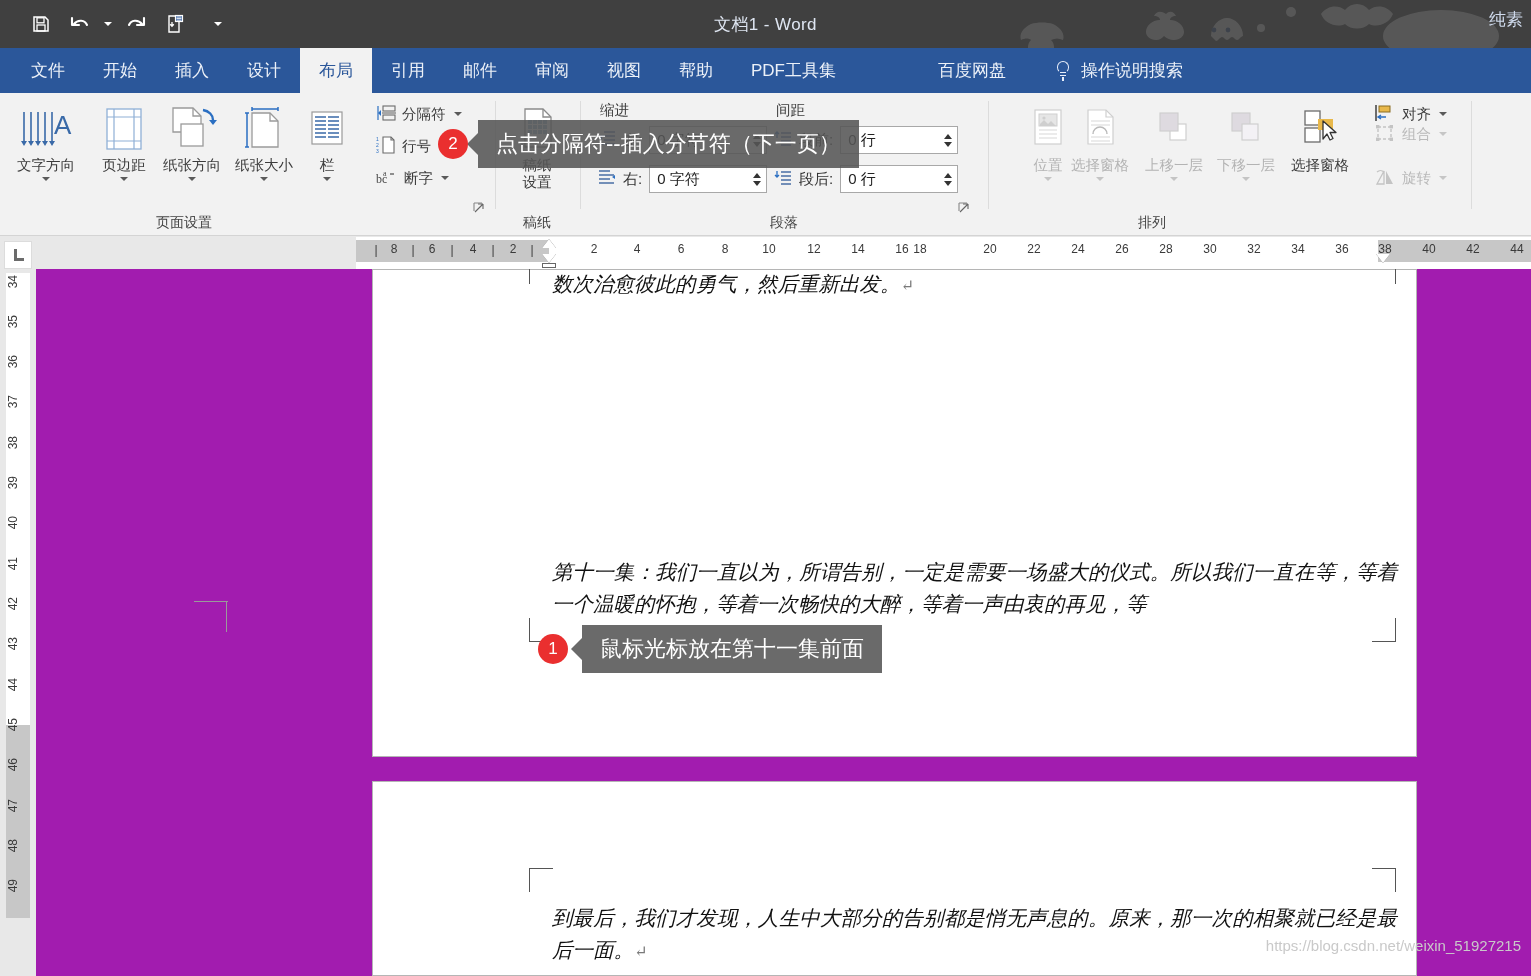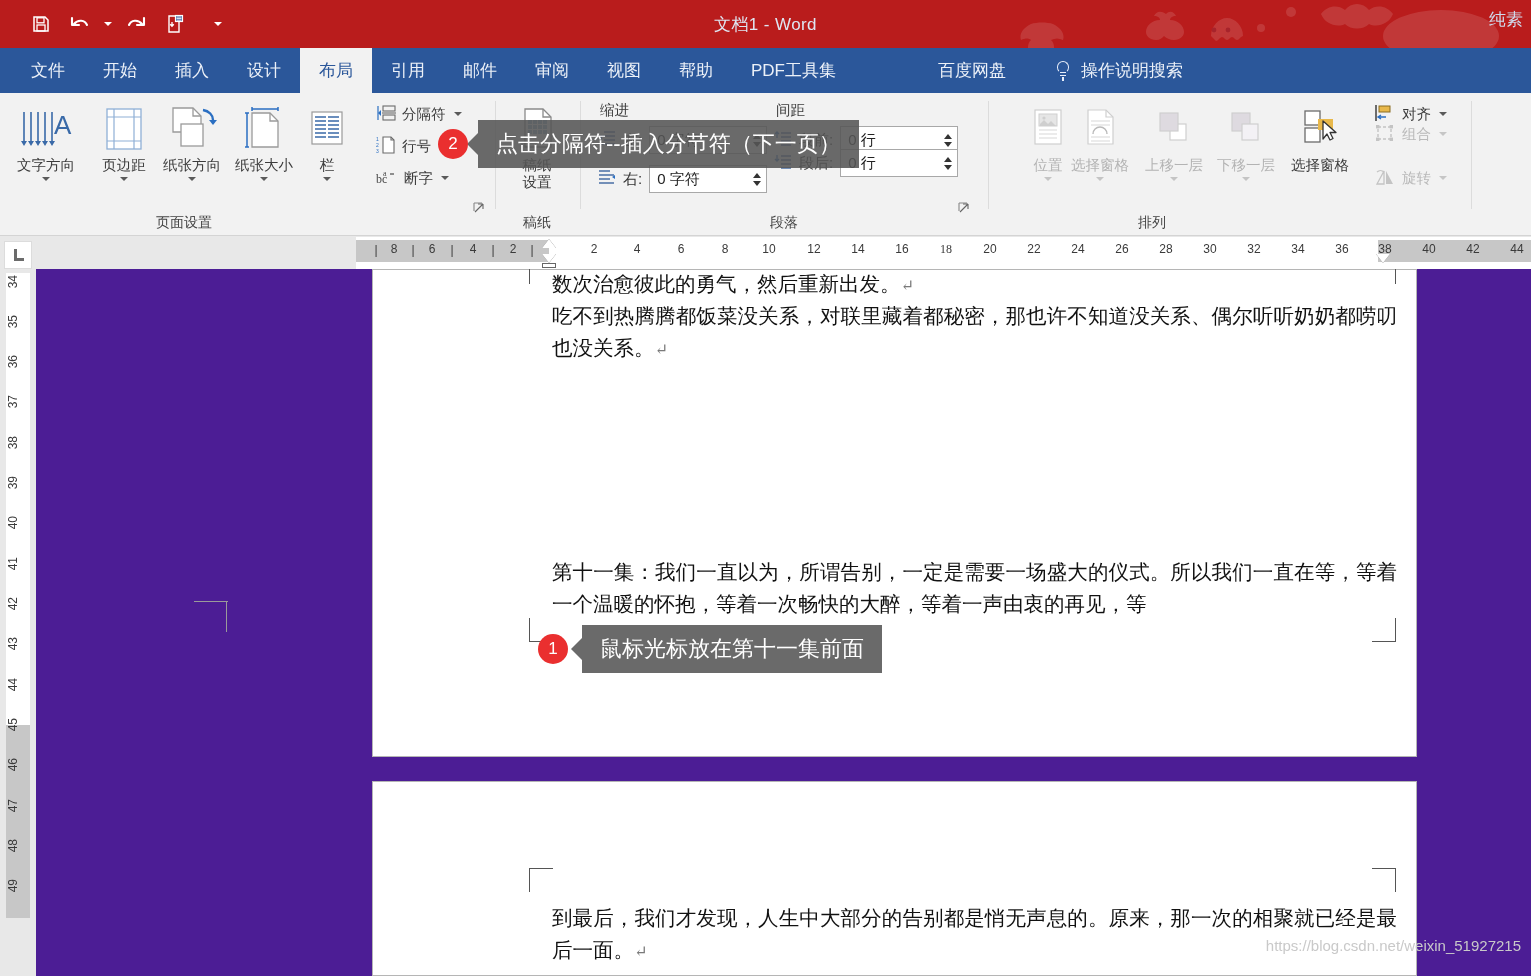--- a/index.html
+++ b/index.html
@@ -7,21 +7,21 @@
     width: 1531px; height: 976px;
     overflow: hidden;
     font-family: "Liberation Sans", "DejaVu Sans", sans-serif;
     background: #e8e8e8;
   }
   #app { position: relative; width: 1531px; height: 976px; }
 
   
   .titlebar {
     position: absolute; top: 0; left: 0; width: 1531px; height: 48px;
-    background: #b91c1c; overflow: hidden;
+    background: #404040; overflow: hidden;
   }
   .deco { position: absolute; opacity: .12; pointer-events: none; }
   .qat { position: absolute; top: 0; left: 0; height: 48px; display: flex; align-items: center; padding-left: 24px; gap: 4px; }
   .qat-btn {
     width: 34px; height: 34px; display: flex; align-items: center; justify-content: center;
     color: #fff;
   }
   .qat-btn svg { display: block; }
   .qat-caret { width: 16px; height: 34px; display:flex; align-items:center; justify-content:center; }
   .caret-dn { width:0;height:0;border-left:4px solid transparent;border-right:4px solid transparent;border-top:4px solid #ffffff; }
@@ -110,21 +110,21 @@
   .indent-box { position:absolute; top:26px; width:14px; height:5px; background:#fff; border:1px solid #666; }
 
   .vrulerwrap { position: absolute; top: 237px; left: 0; width: 36px; height: 739px; background:#e8e8e8; }
   .tabsel { position:absolute; top:4px; left:4px; width:28px;height:28px; background:#fff; border:1px solid #dcdcdc; display:flex;align-items:center;justify-content:center;}
   .vruler { position:absolute; top:36px; left:6px; width:24px; height:645px; background:#fff; }
   .vr-gray { position:absolute; left:0; width:24px; background:#c7c7c7; }
   .vr-num { position:absolute; left:0; width:24px; text-align:center; font-size:12px; color:#3a3a3a;
             writing-mode: vertical-rl; text-orientation: mixed; transform: rotate(180deg); }
 
   
-  .docarea { position: absolute; top: 269px; left: 36px; width: 1495px; height: 707px; background: #4c1d95; overflow: hidden; }
+  .docarea { position: absolute; top: 269px; left: 36px; width: 1495px; height: 707px; background: #a21caf; overflow: hidden; font-style: italic; }
   .page { position: absolute; left: 336px; width: 1045px; background: #fff; border: 1px solid #b5b5b5; }
   .ptext {
     position: absolute; left: 179px; width: 845px;
     font-family: "DejaVu Serif", "Liberation Serif", serif;
     font-size: 20.5px; line-height: 32px; color: #111; text-align: justify;
   }
   .pilcrow { color: #7a7a7a; font-size: 16px; }
   .corner { position: absolute; width: 24px; height: 24px; }
   .corner.tl { border-left: 1.4px solid #555; border-top: 1.4px solid #555; }
   .corner.tr { border-right: 1.4px solid #555; border-top: 1.4px solid #555; }
@@ -447,21 +447,21 @@
         <span class="fl">段前:</span>
         <span class="spin">
           <span>0 行</span>
           <span class="spin-btns">
               <i class="sp-up"></i>
               <i class="sp-dn"></i>
             </span>
         </span>
       </div>
 
-      <div class="fieldrow" style="left:190px; top:56px;text-align:center;">
+      <div class="fieldrow" style="left:190px; top:72px;text-align:center;">
         <span>
           <svg width="18" height="16" viewBox="0 0 18 16">
               <path d="M3 2v6M1 6l2 2 2-2" stroke="#2b6fc2" stroke-width="1.3" fill="none"></path>
               <g stroke="#4a6fa5" stroke-width="1.3">
                 <path d="M7 3h10M7 7h10M7 11h10M7 15h10"></path>
               </g>
             </svg>
         </span>
         <span class="fl">段后:</span>
         <span class="spin">
@@ -607,21 +607,21 @@
     <span class="hr-pipe" style="left:176px;">|</span>
 
     <span class="hr-num" style="left:238px;">2</span>
     <span class="hr-num" style="left:281px;">4</span>
     <span class="hr-num" style="left:325px;">6</span>
     <span class="hr-num" style="left:369px;">8</span>
     <span class="hr-num" style="left:413px;">10</span>
     <span class="hr-num" style="left:458px;">12</span>
     <span class="hr-num" style="left:502px;">14</span>
     <span class="hr-num" style="left:546px;">16</span>
-    <span class="hr-num" style="left:590px;font-family:Liberation Serif, serif;">18</span>
+    <span class="hr-num" style="left:564px;">18</span>
     <span class="hr-num" style="left:634px;">20</span>
     <span class="hr-num" style="left:678px;">22</span>
     <span class="hr-num" style="left:722px;">24</span>
     <span class="hr-num" style="left:766px;">26</span>
     <span class="hr-num" style="left:810px;">28</span>
     <span class="hr-num" style="left:854px;">30</span>
     <span class="hr-num" style="left:898px;">32</span>
     <span class="hr-num" style="left:942px;">34</span>
     <span class="hr-num" style="left:986px;">36</span>
     <span class="hr-num" style="left:1029px;">38</span>
@@ -667,23 +667,20 @@
 
     <div class="page" style="top:0; height:488px;">
       <div class="corner tl" style="left:156px; top:-10px;"></div>
       <div class="corner tr" style="right:20px; top:-10px;"></div>
       <div class="corner bl" style="left:156px; top:348px;"></div>
       <div class="corner br" style="right:20px; top:348px;"></div>
 
       <div class="ptext" style="top:-2px;">
         <span>数次治愈彼此的勇气，然后重新出发。</span><span class="pilcrow">↵</span>
       </div>
-      <div class="ptext" style="top:30px;">
-        <span>吃不到热腾腾都饭菜没关系，对联里藏着都秘密，那也许不知道没关系、偶尔听听奶奶都唠叨也没关系。</span><span class="pilcrow">↵</span>
-      </div>
       <div class="ptext" style="top:286px;">
         <span>第十一集：我们一直以为，所谓告别，一定是需要一场盛大的仪式。所以我们一直在等，等着一个温暖的怀抱，等着一次畅快的大醉，等着一声由衷的再见，等</span>
       </div>
     </div>
 
     <div class="page" style="top:512px; height:195px;">
       <div class="corner tl" style="left:156px; top:86px;"></div>
       <div class="corner tr" style="right:20px; top:86px;"></div>
       <div class="ptext" style="top:120px;">
         <span>到最后，我们才发现，人生中大部分的告别都是悄无声息的。原来，那一次的相聚就已经是最后一面。</span><span class="pilcrow">↵</span>

